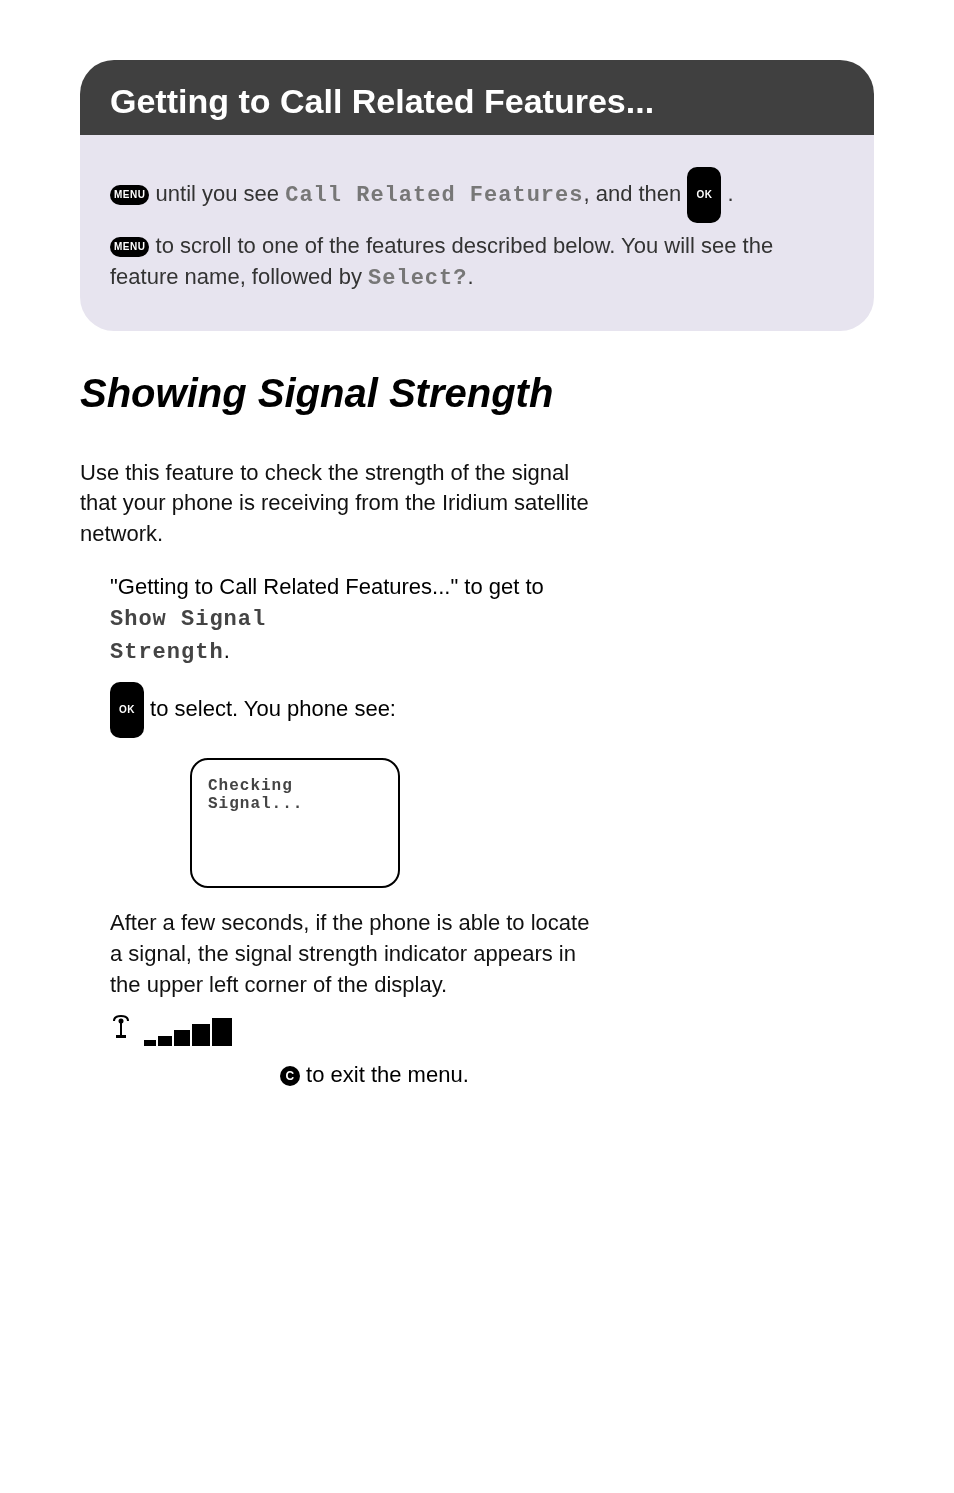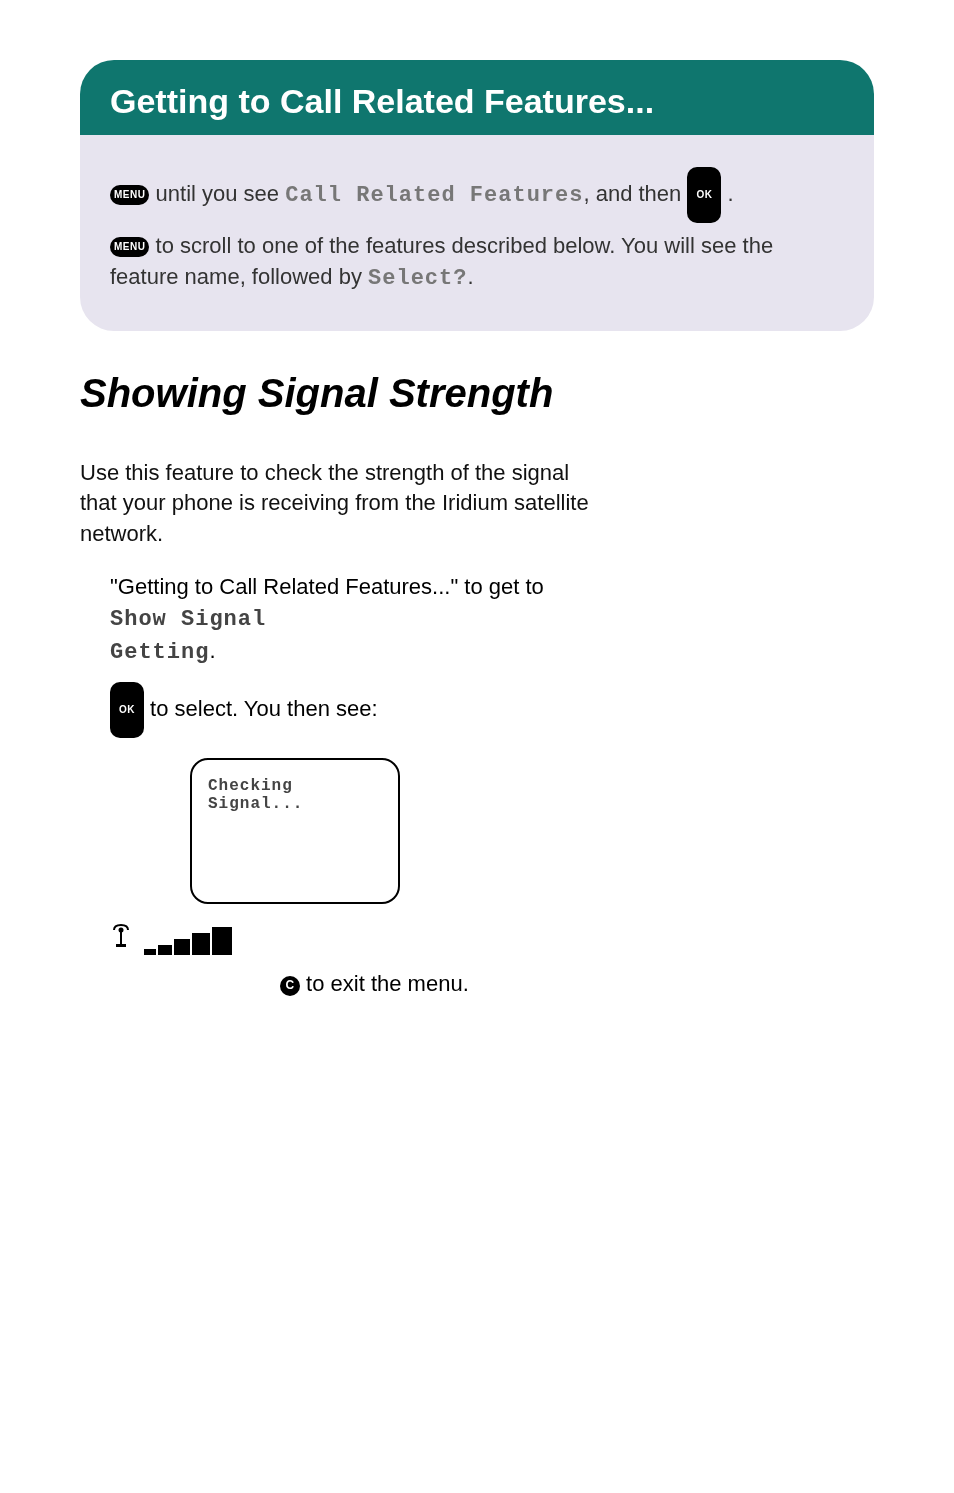--- a/index.html
+++ b/index.html
@@ -7,21 +7,21 @@
     padding: 0;
     font-family: Helvetica, Arial, sans-serif;
     color: #000;
     width: 954px;
     background: #fff;
   }
   .page {
     padding: 60px 80px 80px 80px;
   }
   .banner {
-    background: #0f766e;
+    background: #404040;
     color: #fff;
     border-radius: 34px 34px 0 0;
     padding: 22px 30px 72px 30px;
     margin-bottom: -58px;
     position: relative;
     z-index: 1;
   }
   .banner-title {
     font-size: 34px;
     font-weight: bold;
@@ -97,21 +97,21 @@
     background: #000;
     margin-top: 12px;
   }
   .step {
     margin: 14px 0 14px 30px;
     font-size: 22px;
     line-height: 1.4;
   }
   .screen {
     width: 210px;
-    height: 146px;
+    height: 130px;
     border: 2px solid #000;
     border-radius: 18px;
     margin: 20px 0 20px 110px;
     padding: 18px 16px;
     box-sizing: border-box;
     font-family: "Courier New", monospace;
     color: #444;
     font-weight: bold;
     font-size: 16px;
     letter-spacing: 1px;
@@ -162,32 +162,33 @@
 
   <h2 class="section">Showing Signal Strength</h2>
 
   <div class="two-col">
     <div class="left-col">
 
       <p class="body-text">Use this feature to check the strength of the signal that your phone is receiving from the Iridium satellite network.</p>
 
       <div class="step">
         <span>"Getting to Call Related Features..." to get to </span><span class="lcd-dark">Show Signal</span><br>
-        <span class="lcd-dark">Getting</span><span>.</span>
+        <span class="lcd-dark">Strength</span><span>.</span>
       </div>
 
       <div class="step">
-        <span class="pill ok">OK</span><span> to select. You then see:</span>
+        <span class="pill ok">OK</span><span> to select. You phone see:</span>
       </div>
 
       <div class="screen">
         <div>Checking</div>
         <div>Signal...</div>
       </div>
 
+      <p class="step body-text">After a few seconds, if the phone is able to locate a signal, the signal strength indicator appears in the upper left corner of the display.</p>
 
       <div class="step">
         <span class="sig-icon antenna">
           <svg width="22" height="24" viewBox="0 0 22 24">
             <path d="M4 6 Q4 1 11 1 Q18 1 18 6" fill="none" stroke="#000" stroke-width="2"></path>
             <circle cx="11" cy="6" r="2.5" fill="#000"></circle>
             <rect x="10" y="8" width="2" height="12" fill="#000"></rect>
             <rect x="6" y="20" width="10" height="3" fill="#000"></rect>
           </svg>
         </span>

